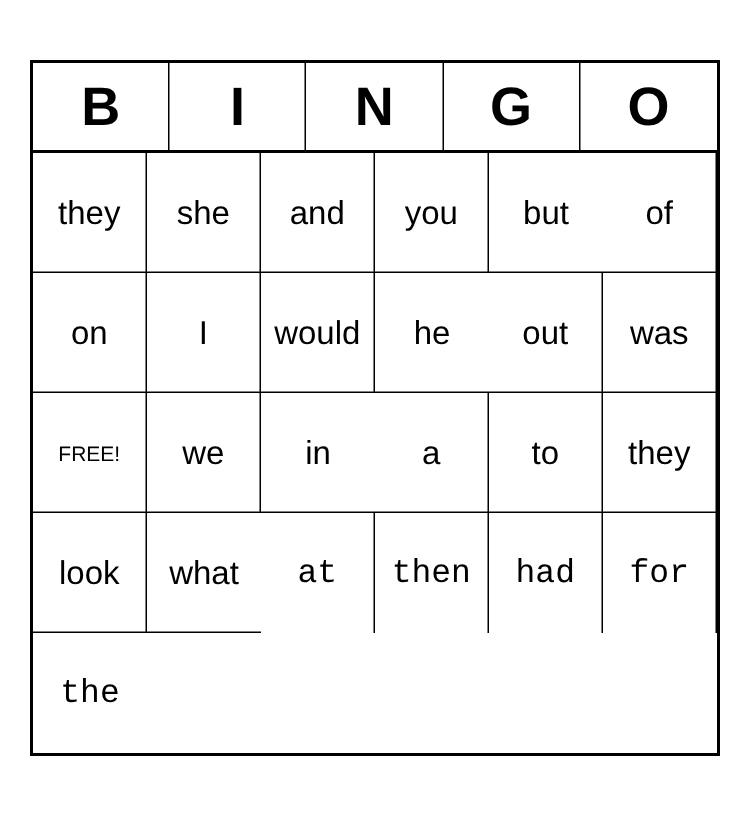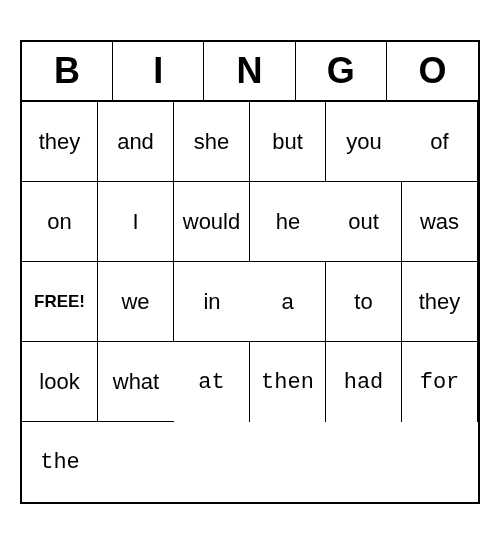--- a/index.html
+++ b/index.html
@@ -61,41 +61,41 @@
     .bingo-cell:nth-child(5n) {
       border-right: none;
     }
 
     .bingo-cell:nth-last-child(-n+5) {
       border-bottom: none;
       font-family: Liberation Mono, monospace;
     }
 
     .free-cell {
-      font-size: 17px;
-      font-weight: bold;
+      font-size: 14px;
+      font-weight: normal;
     }
   </style>
 </head>
 <body>
 
 <div class="bingo-card">
   <div class="bingo-header">
     <div class="header-cell">B</div>
     <div class="header-cell">I</div>
     <div class="header-cell">N</div>
     <div class="header-cell">G</div>
     <div class="header-cell">O</div>
   </div>
   <div class="bingo-grid">
     <div class="bingo-cell">they</div>
+    <div class="bingo-cell">she</div>
     <div class="bingo-cell">and</div>
-    <div class="bingo-cell">she</div>
+    <div class="bingo-cell">you</div>
     <div class="bingo-cell">but</div>
-    <div class="bingo-cell">you</div>
 
     <div class="bingo-cell">of</div>
     <div class="bingo-cell">on</div>
     <div class="bingo-cell">I</div>
     <div class="bingo-cell">would</div>
     <div class="bingo-cell">he</div>
 
     <div class="bingo-cell">out</div>
     <div class="bingo-cell">was</div>
     <div class="bingo-cell free-cell">FREE!</div>

